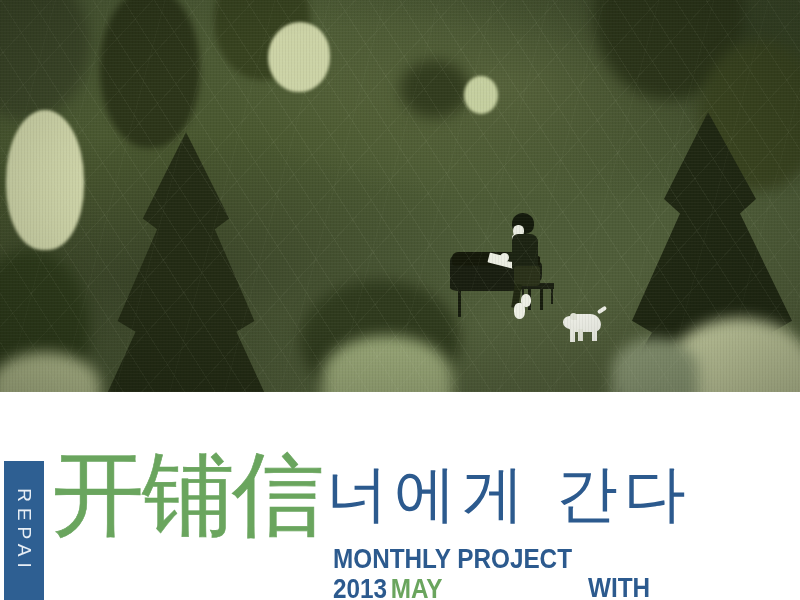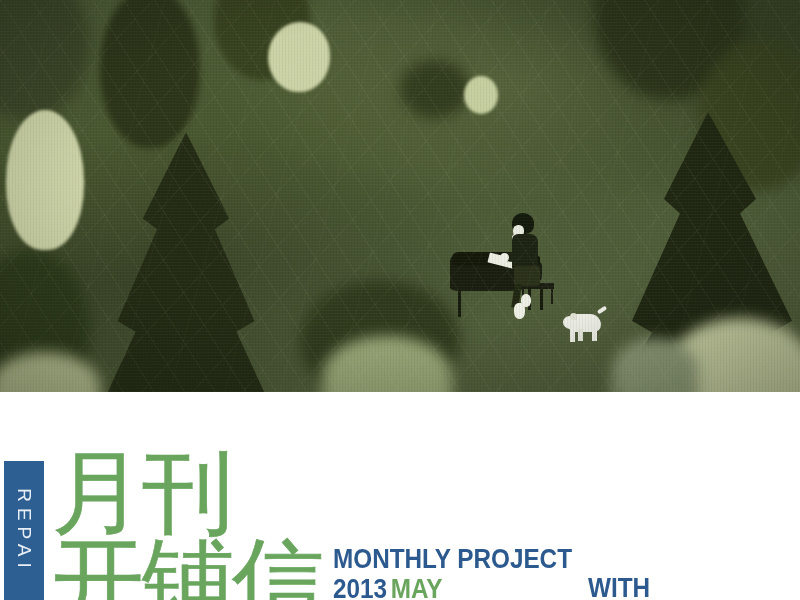--- a/index.html
+++ b/index.html
@@ -247,26 +247,26 @@
     <div class="art-vignette"></div>
   </div>
 
   <div class="lower">
 
     <div class="spine">
       <div class="spine-text">REPAI</div>
     </div>
 
     <div class="cjk-block">
-      <span class="cjk-line">月刊</span>
       <span class="cjk-line row2">开铺信</span>
     </div>
 
   </div>
 
+  <div class="kr-title">너에게 간다</div>
 
   <div class="meta">
     <div class="meta-line1">MONTHLY PROJECT</div>
     <div class="meta-line2">
       <span class="meta-year">2013</span><span class="meta-month">MAY</span>
     </div>
   </div>
 
   <div class="with-text">WITH</div>
 

